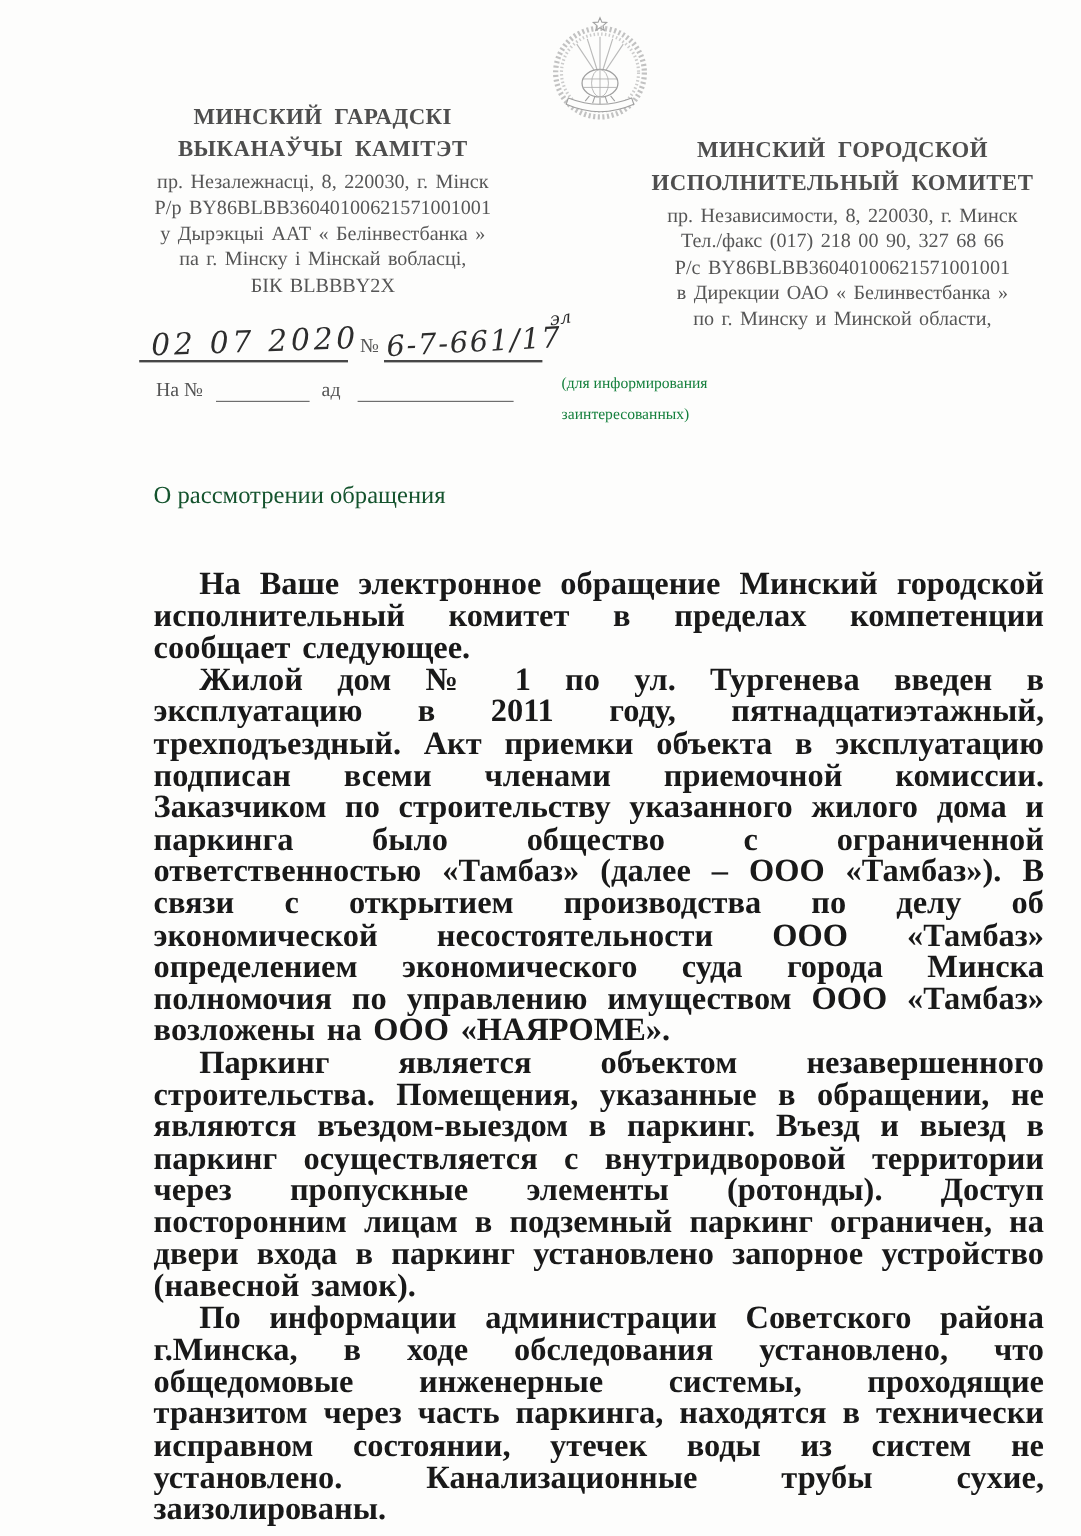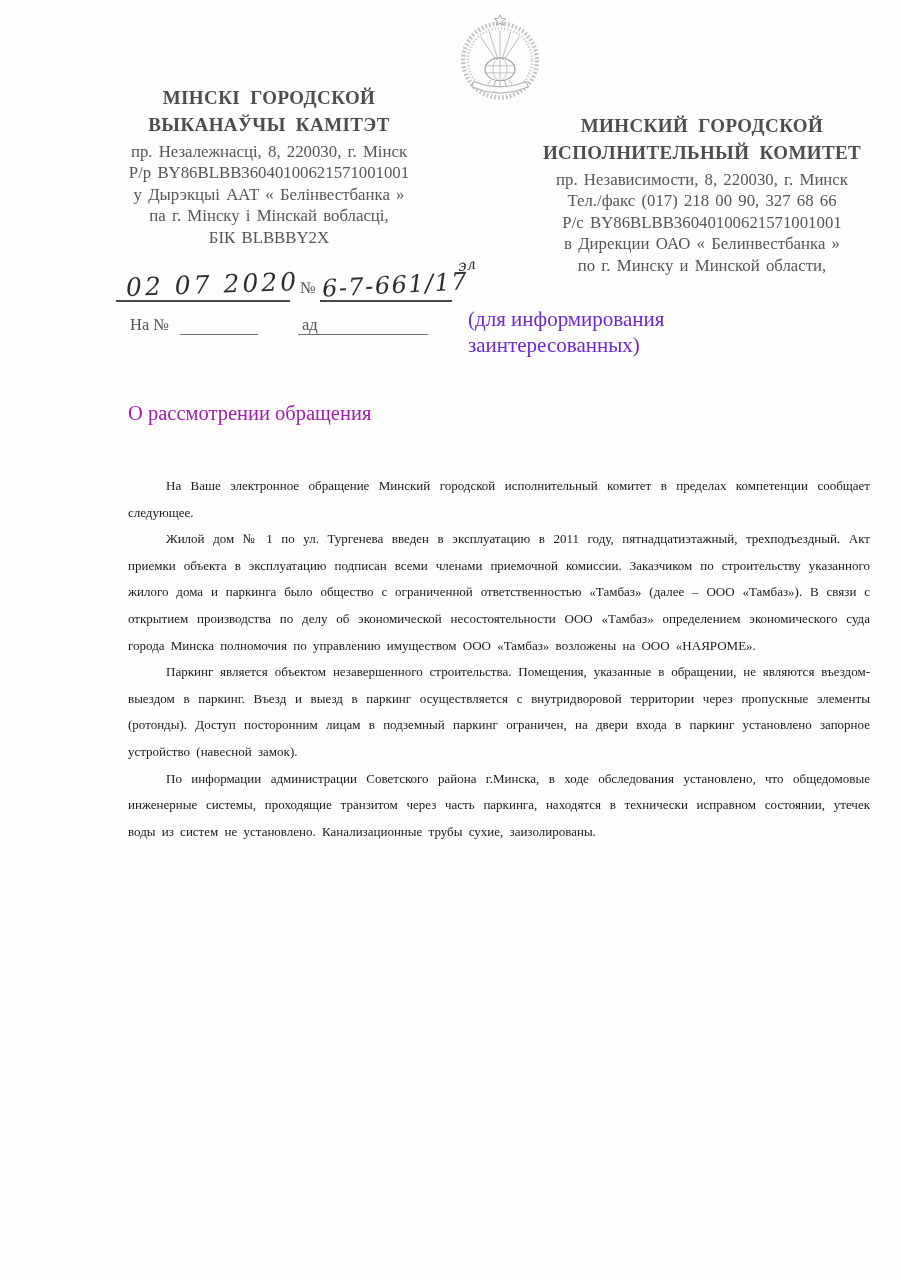--- a/index.html
+++ b/index.html
@@ -21,28 +21,28 @@
   .hw{font-family:"DejaVu Serif",serif;font-style:italic;color:#2d2d2d;}
   .date-line{position:absolute;left:116px;top:266px;width:174px;height:34px;border-bottom:2px solid #474747;}
   .date-line .hw{position:absolute;left:10px;bottom:1px;font-size:25px;letter-spacing:3px;transform:rotate(-2deg);white-space:nowrap;}
   .num-label{position:absolute;left:300px;top:278px;font-size:16.5px;color:#555;}
   .num-line{position:absolute;left:320px;top:266px;width:132px;height:34px;border-bottom:2px solid #474747;}
   .num-line .hw{position:absolute;left:2px;bottom:1px;font-size:24px;letter-spacing:1.5px;transform:rotate(-3deg);white-space:nowrap;}
   .num-sup{position:absolute;left:458px;top:256px;font-size:15px;transform:rotate(-8deg);}
   .reply-label{position:absolute;font-size:16.5px;color:#555;}
   .blank-line{position:absolute;height:22px;border-bottom:1.5px solid #6e6e6e;}
   
-  .note{position:absolute;left:468px;top:306px;width:340px;font-size:21px;line-height:26px;color:#6d28d9;}
+  .note{position:absolute;left:468px;top:306px;width:340px;font-size:13px;line-height:26px;color:#15803d;}
   
-  .subject{position:absolute;left:128px;top:402px;font-size:20.5px;color:#a21caf;}
+  .subject{position:absolute;left:128px;top:402px;font-size:20.5px;color:#14532d;}
   
   .body-text{position:absolute;left:128px;top:473px;width:742px;}
   .body-text p{
     margin:0;text-indent:38px;text-align:justify;
-    font-size:13px;line-height:26.6px;word-spacing:3px;color:#191919;
+    font-size:27px;line-height:26.6px;word-spacing:3px;color:#191919;font-weight:bold;
   }
 </style>
 </head>
 <body>
 
 <div class="page">
 
   <div class="emblem">
     <svg viewBox="0 0 100 100" width="88" height="94" aria-hidden="true">
       <path d="M50 2 l1.8 4.2 4.6 .3 -3.5 3 1.1 4.5 -4 -2.5 -4 2.5 1.1 -4.5 -3.5 -3 4.6 -.3 z" fill="none" stroke="#8f8f8f" stroke-width="1"></path>
@@ -60,21 +60,21 @@
       <path d="M34 60 h32 M34 68 h32 M50 51 v26" fill="none" stroke="#a0a0a0" stroke-width=".8"></path>
       <g stroke="#8f8f8f" stroke-width="1" fill="none">
         <path d="M40 76 l-4 5 M50 78 v6 M60 76 l4 5 M45 77 l-2 6 M55 77 l2 6"></path>
       </g>
       <path d="M18 84 q32 14 64 0 l-2 -6 q-30 12 -60 0 z" fill="#fdfdfc" stroke="#8f8f8f" stroke-width="1"></path>
     </svg>
   </div>
 
   <div class="lh lh-left">
     <div class="org">
-      <div>МІНСКІ ГОРОДСКОЙ</div>
+      <div>МИНСКИЙ ГАРАДСКІ</div>
       <div>ВЫКАНАЎЧЫ КАМІТЭТ</div>
     </div>
     <div class="lh-body">
       <div>пр. Незалежнасці, 8, 220030, г. Мінск</div>
       <div>Р/р BY86BLBB36040100621571001001</div>
       <div>у Дырэкцыі ААТ « Белінвестбанка »</div>
       <div>па г. Мінску і Мінскай вобласці,</div>
       <div>БІК BLBBBY2X</div>
     </div>
   </div>
@@ -97,21 +97,21 @@
     <span class="hw">02 07 2020</span>
   </div>
   <span class="num-label">№</span>
   <div class="num-line">
     <span class="hw">6-7-661/17</span>
   </div>
   <span class="num-sup hw">эл</span>
 
   <span class="reply-label" style="left:130px;top:315px;text-align:center;">На №</span>
   <div class="blank-line" style="left:180px;top:312px;width:78px;"></div>
-  <span class="reply-label" style="left:268px;top:315px;margin-left:34px;">ад</span>
+  <span class="reply-label" style="left:268px;top:315px;">ад</span>
   <div class="blank-line" style="left:298px;top:312px;width:130px;"></div>
 
   <div class="note">
     <div>(для информирования</div>
     <div>заинтересованных)</div>
   </div>
 
   <div class="subject">О рассмотрении обращения</div>
 
   <div class="body-text">

